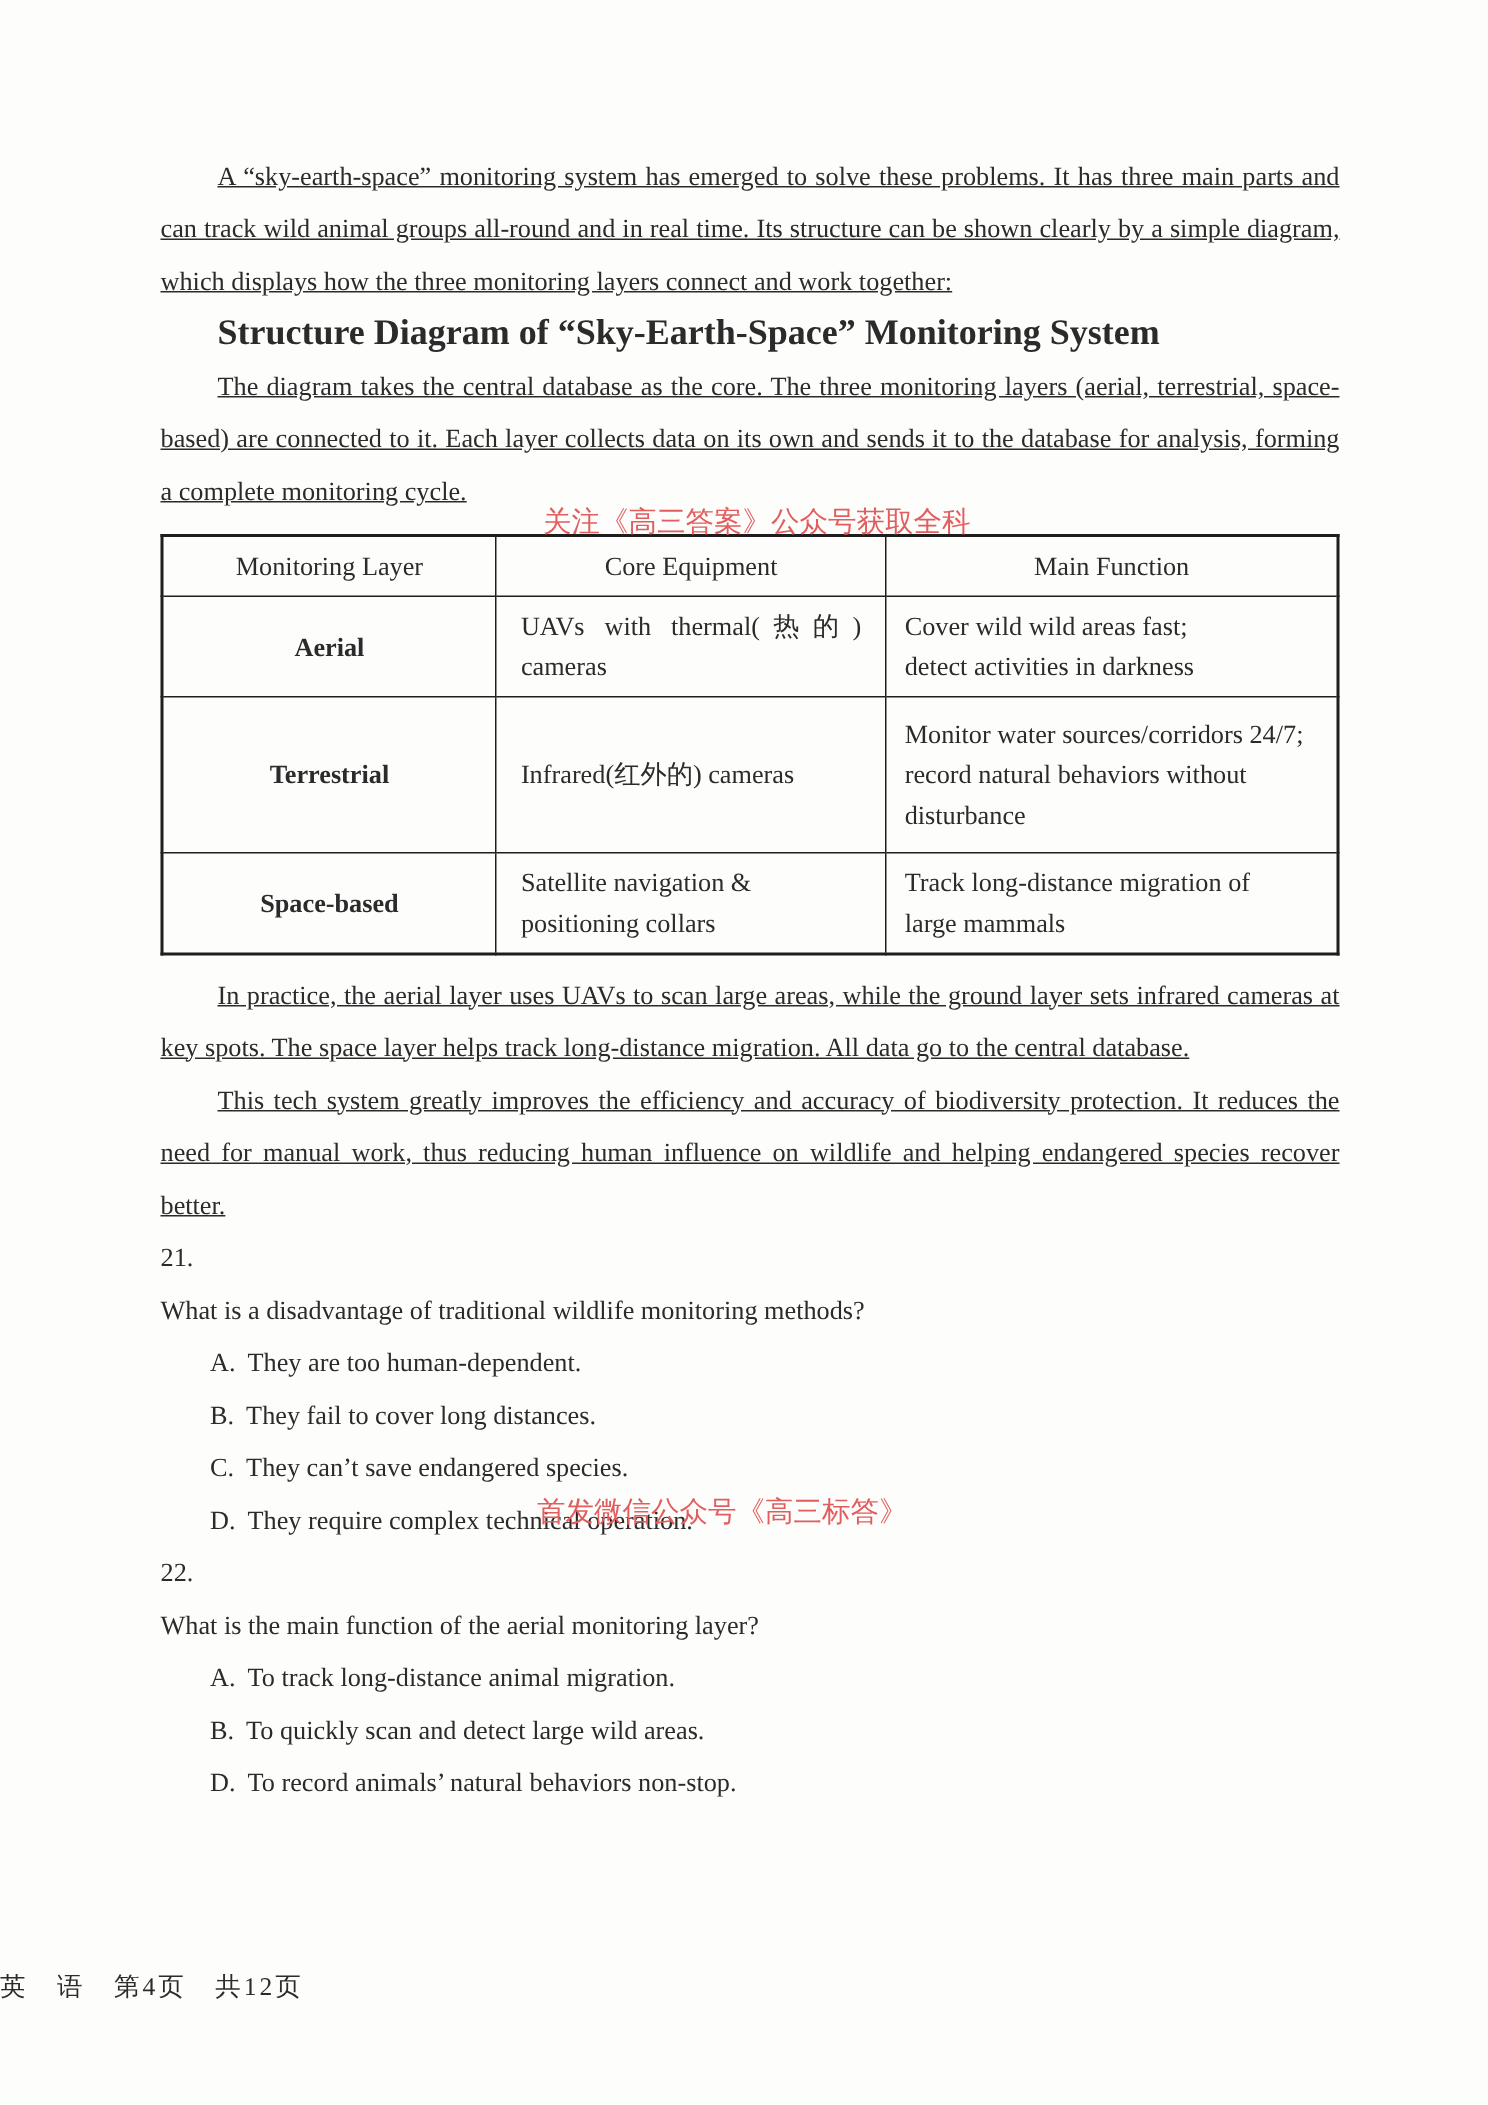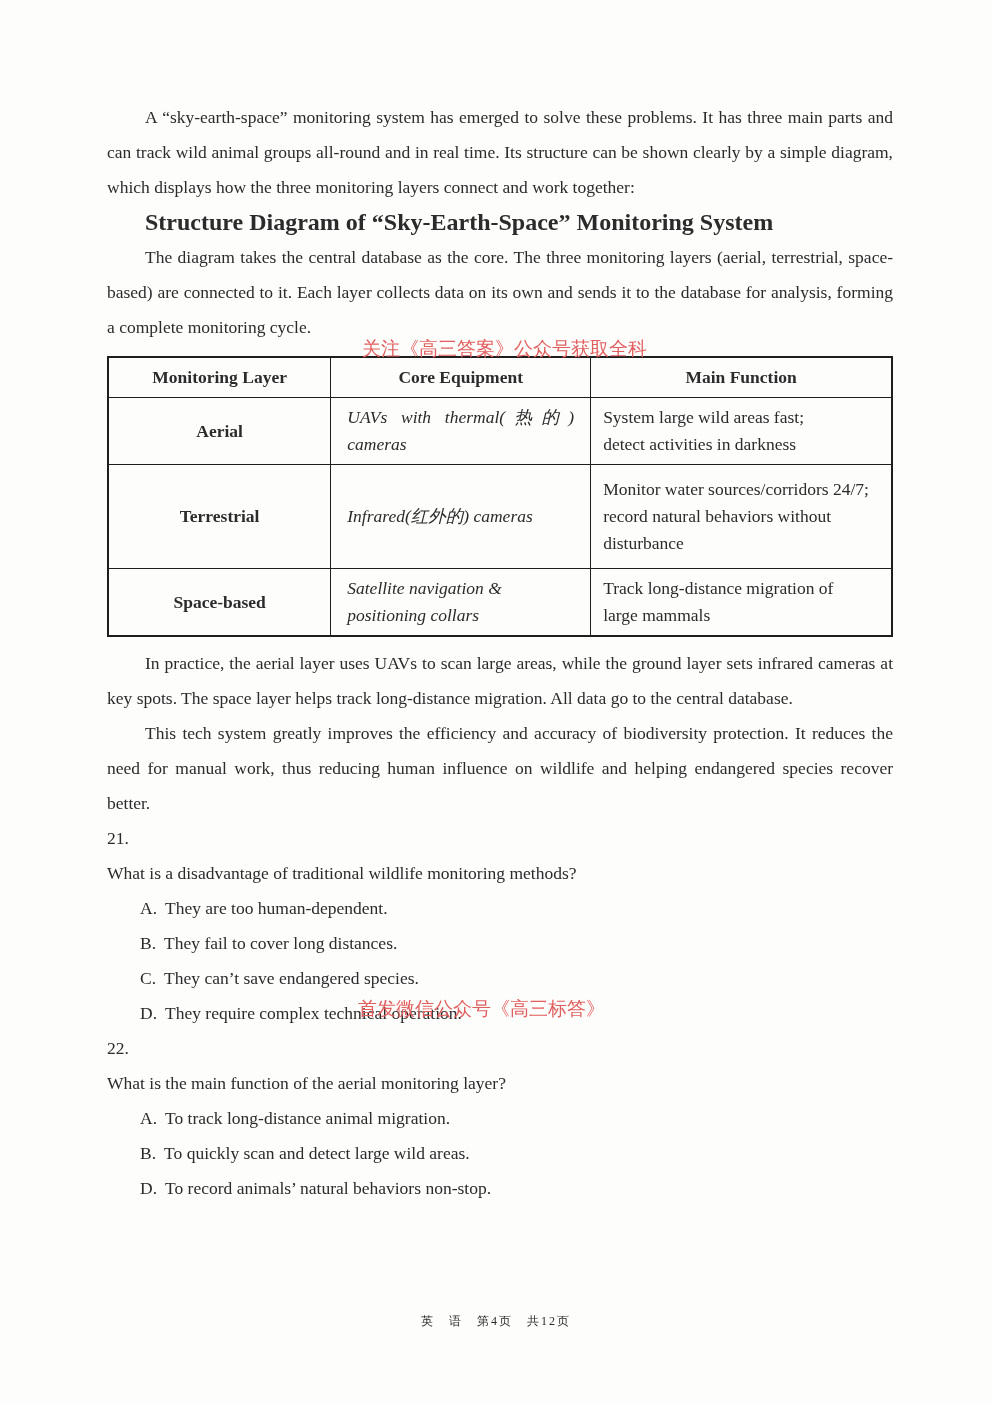--- a/index.html
+++ b/index.html
@@ -15,21 +15,21 @@
   }
   .content {
     position: absolute;
     left: 107px;
     top: 100px;
     width: 786px;
     font-size: 17.5px;
     line-height: 35px;
   }
   .para { margin: 0; text-align: justify; }
-  .para.indent { text-indent: 38px; }
+  .para.indent { text-indent: 38px; text-decoration: underline; }
   .section-heading {
     margin: 0;
     font-size: 24px;
     font-weight: bold;
     text-indent: 38px;
     line-height: 35px;
     text-align: left;
   }
   .watermark {
     position: absolute;
@@ -48,46 +48,46 @@
     table-layout: fixed;
     margin: 11px 0 9px 0;
     border: 2px solid #1e1e1e;
   }
   table.monitoring th, table.monitoring td {
     border: 1px solid #1e1e1e;
     font-size: 17.5px;
     vertical-align: middle;
   }
   table.monitoring th {
-    font-weight: bold;
+    font-weight: normal;
     text-align: center;
     height: 40px;
     padding: 2px 4px;
     line-height: 24px;
   }
   td.cell-layer { text-align: center; font-weight: bold; padding: 4px 6px; line-height: 26px; }
-  td.cell-equip { text-align: left; padding: 6px 16px; line-height: 27px; white-space: pre-line; font-style: italic; }
+  td.cell-equip { text-align: left; padding: 6px 16px; line-height: 27px; white-space: pre-line; }
   td.cell-equip.justify { text-align: justify; white-space: normal; }
   td.cell-func { text-align: left; padding: 6px 12px; line-height: 27px; white-space: pre-line; }
   tr.row-1 { height: 62px; }
   tr.row-2 { height: 104px; }
   tr.row-3 { height: 62px; }
   .question { margin: 0; }
   .q-line { display: flex; margin: 0; flex-direction: column; }
   .q-num { width: 33px; flex: 0 0 33px; }
   .q-text { flex: 1; }
   .option { padding-left: 33px; }
   .opt-label { margin-right: 8px; }
   .page-footer {
     position: absolute;
     left: 0;
     right: 0;
     top: 1313px;
-    text-align: center;
-    font-size: 12px;
+    text-align: left;
+    font-size: 17px;
     color: #2b2b2b;
     letter-spacing: 2px;
   }
 </style>
 </head>
 <body>
 
 <div class="page">
 
   <div class="watermark wm-top">关注《高三答案》公众号获取全科</div>
@@ -104,21 +104,21 @@
         <tr>
           <th style="width:204px;">Monitoring Layer</th>
           <th style="width:238px;">Core Equipment</th>
           <th style="width:276px;">Main Function</th>
         </tr>
       </thead>
       <tbody>
         <tr class="row-1">
           <td class="cell-layer">Aerial</td>
           <td class="cell-equip justify">UAVs with thermal(热的) cameras</td>
-          <td class="cell-func">System large wild areas fast;
+          <td class="cell-func">Cover wild wild areas fast;
 detect activities in darkness</td>
         </tr>
         <tr class="row-2">
           <td class="cell-layer">Terrestrial</td>
           <td class="cell-equip">Infrared(红外的) cameras</td>
           <td class="cell-func">Monitor water sources/corridors 24/7;
 record natural behaviors without
 disturbance</td>
         </tr>
         <tr class="row-3">

